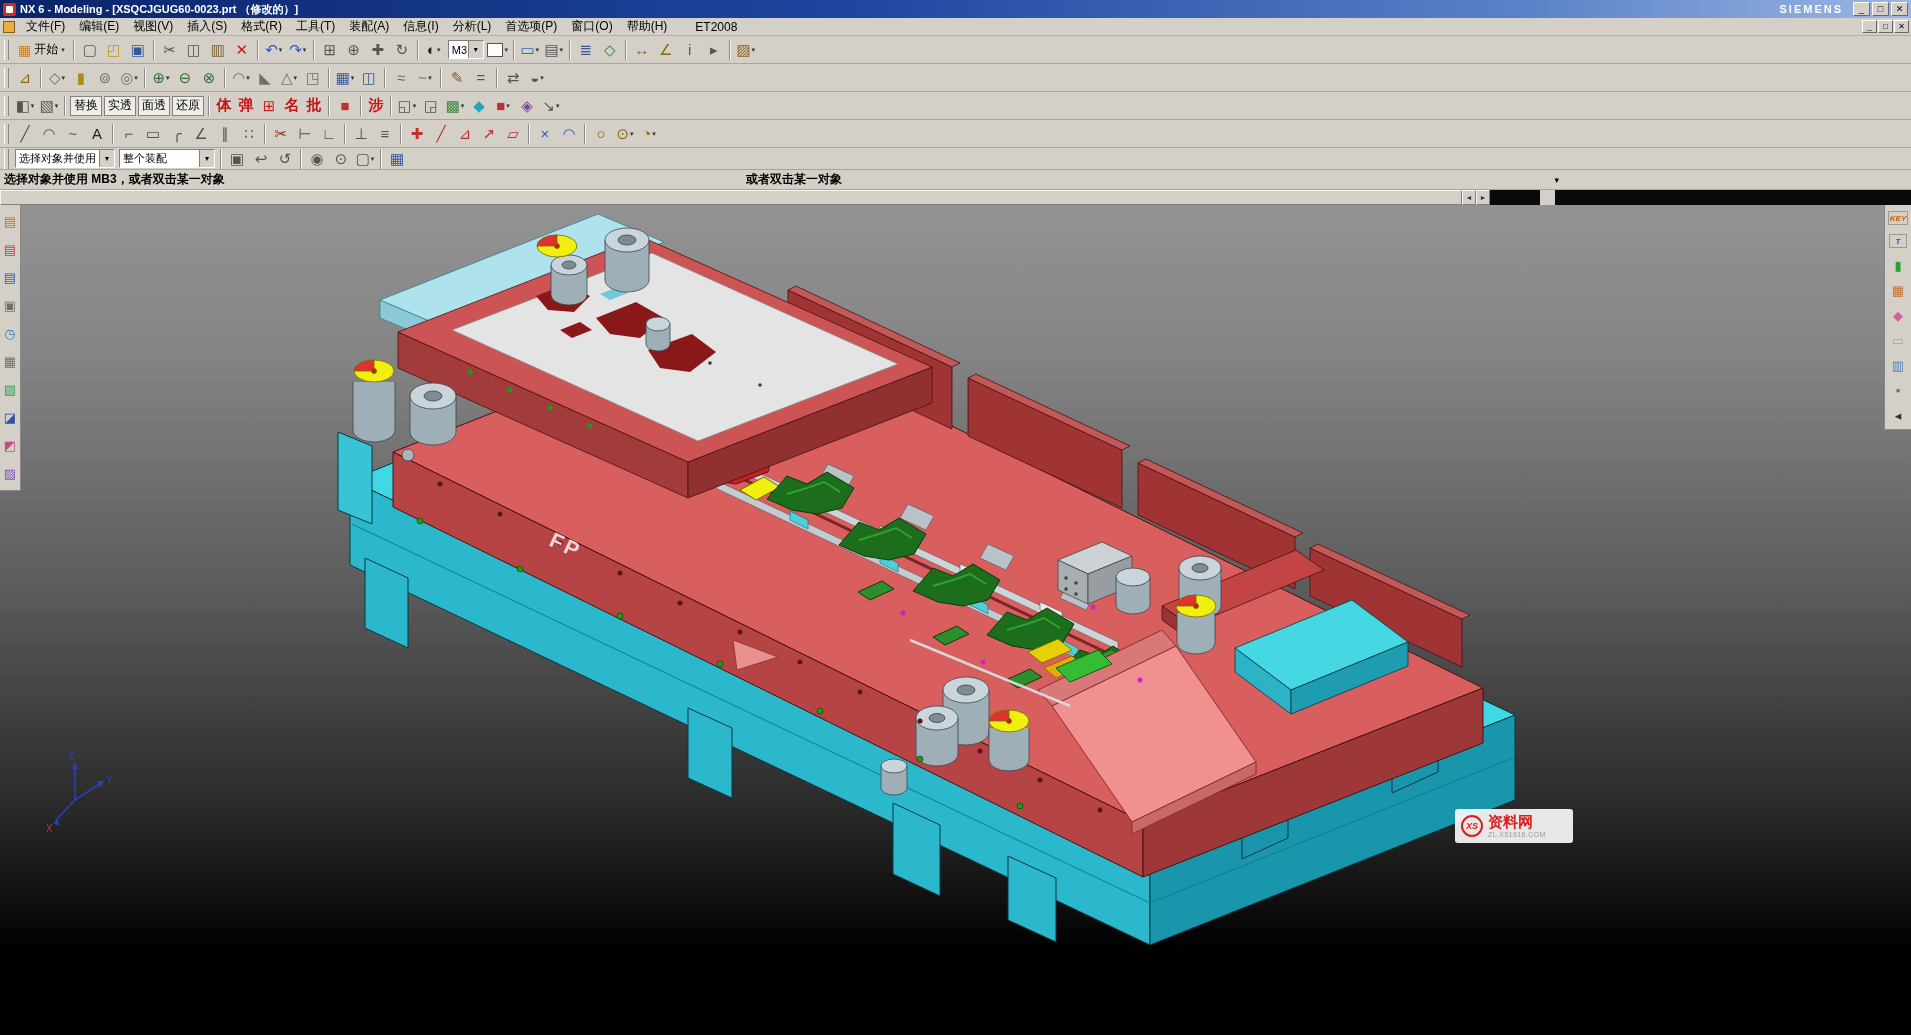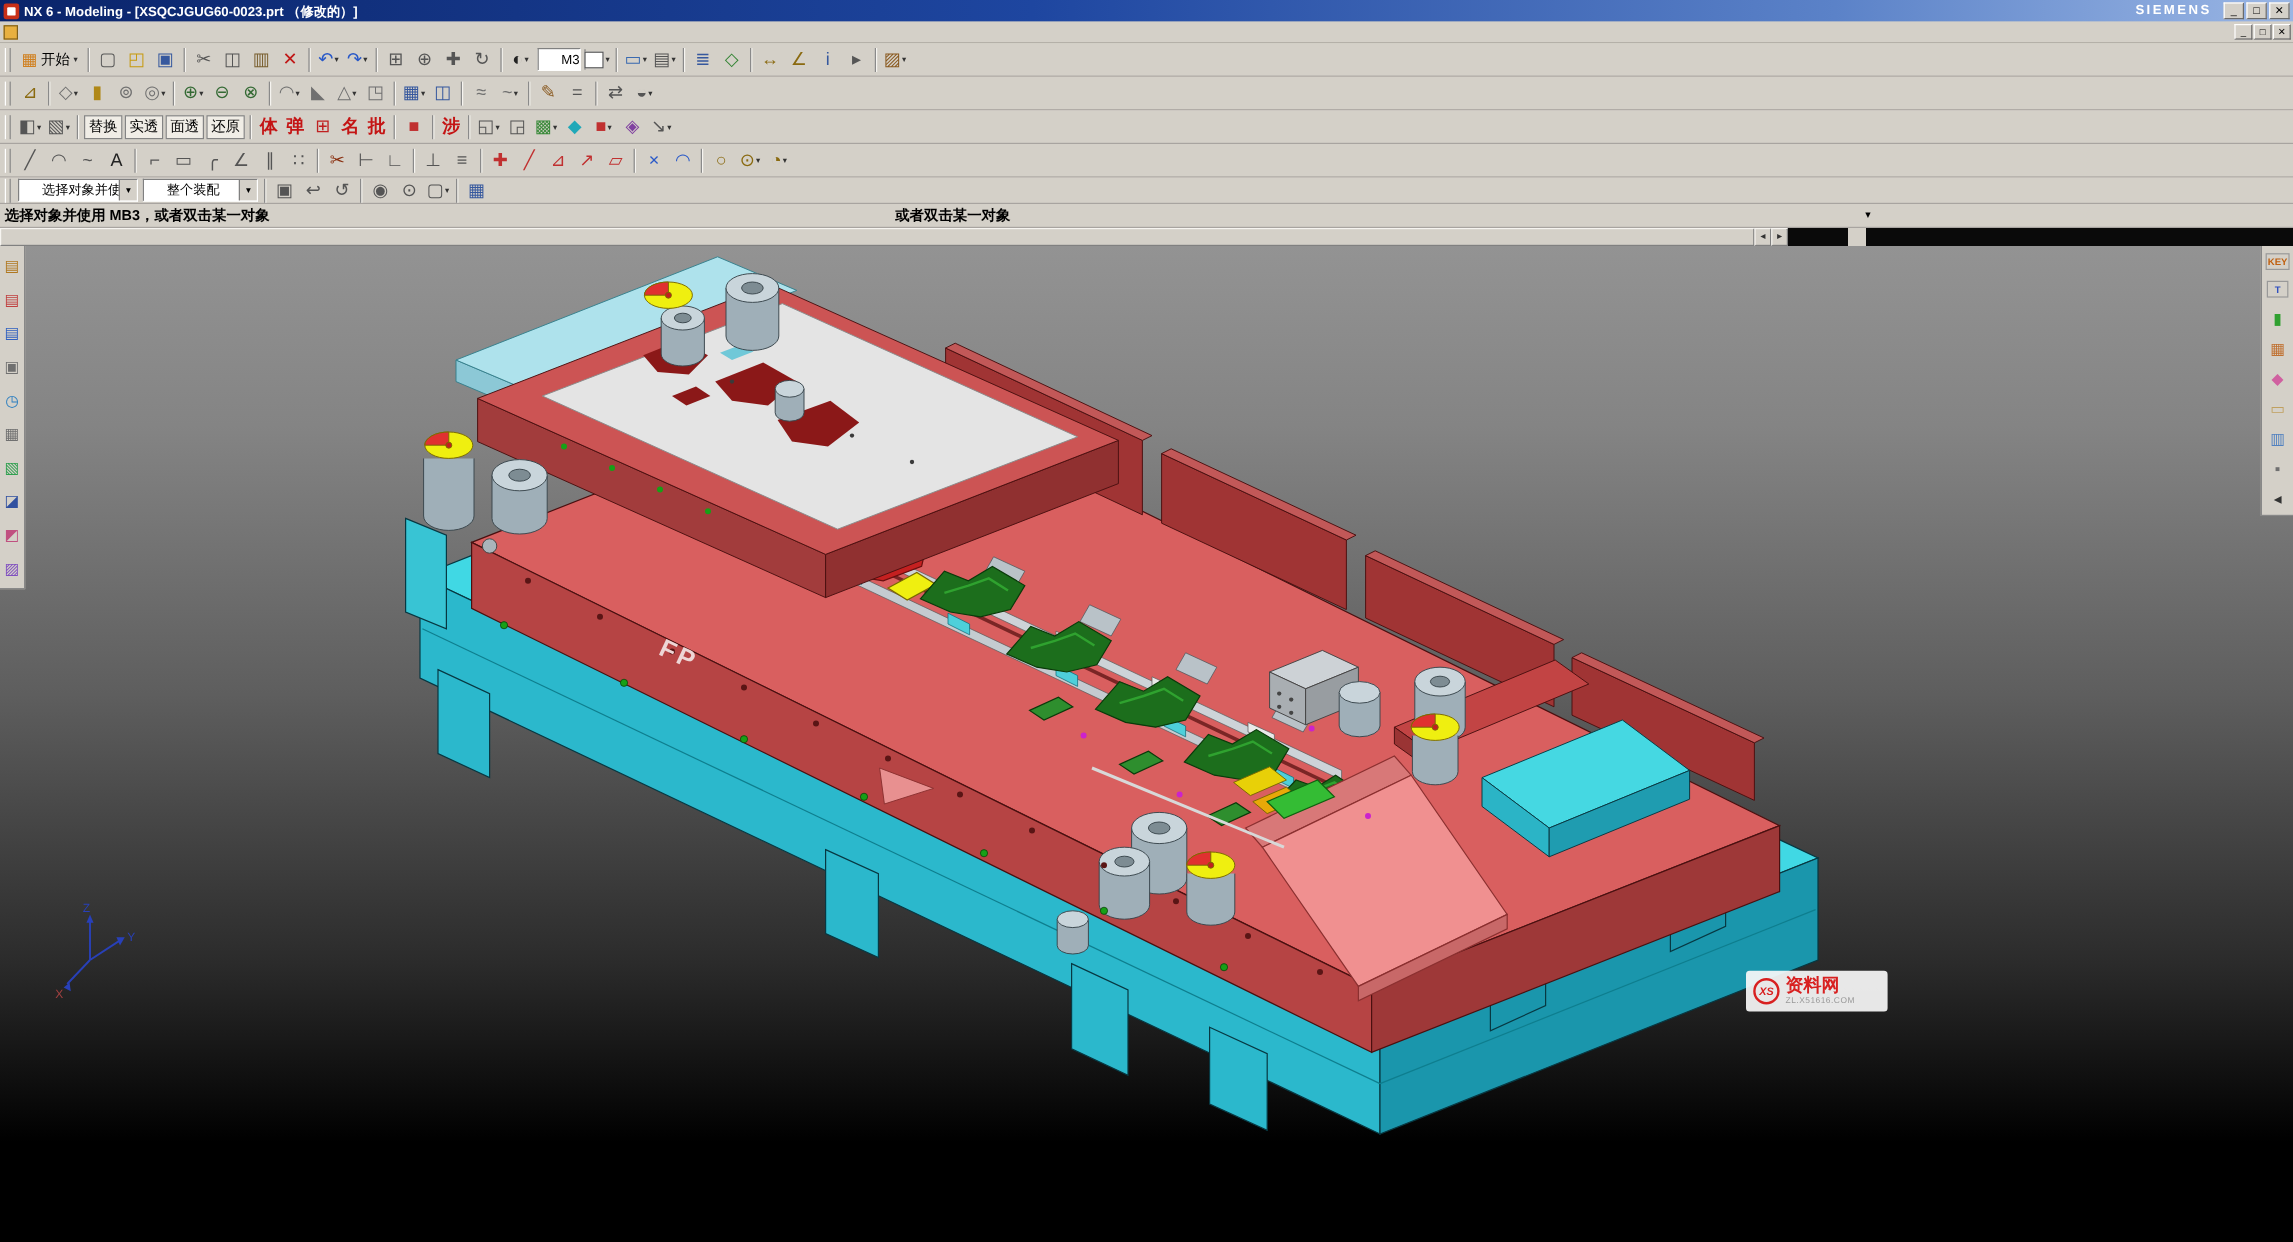--- a/index.html
+++ b/index.html
@@ -32,21 +32,21 @@
   .grip { width:5px; height:20px; border-left:1px solid #fff; border-right:1px solid #888; margin:0 4px 0 2px; flex:none;}
   .sep { width:0; height:20px; border-left:1px solid #8a8a8a; border-right:1px solid #f6f4f0; margin:0 3px; flex:none;}
   .tbtn { min-width:24px; height:24px; display:flex; align-items:center; justify-content:center; gap:1px; flex:none;}
   .tbtn .g { font-size:15px; line-height:1; }
   .dd { font-size:7px; color:#333; }
   .startbtn { display:flex; align-items:center; gap:3px; padding:0 5px; height:24px; flex:none;}
   .startbtn .si { color:#d08020; font-size:14px; }
   .startbtn .sl { font-size:12px; }
   .combo { height:19px; background:#fff; border:1px solid; border-color:#808080 #fff #fff #808080;
     display:flex; align-items:center; font-size:11px; margin:0 2px; flex:none;}
-  .combo .ct { flex:1; padding:0 19px; white-space:nowrap; overflow:hidden; }
+  .combo .ct { flex:1; padding:0 3px; white-space:nowrap; overflow:hidden; }
   .combo .ca { width:15px; height:100%; background:#d4d0c8; border-left:1px solid #808080;
     display:flex; align-items:center; justify-content:center; font-size:8px; }
   .sw { width:16px; height:14px; background:#fff; border:1px solid #555; }
   .txt { font-size:12px; border:1px solid #848484; background:#f0ede6; height:20px; padding:0 3px;
     display:flex; align-items:center; margin:0 1px; color:#000; }
   .txtred { color:#c41414; font-weight:bold; font-size:15px; min-width:22px;
     font-family:"Liberation Serif","DejaVu Serif",serif; }
 
   
   .selbar { height:22px; background:#d4d0c8; display:flex; align-items:center; padding:0 2px;
@@ -67,21 +67,21 @@
     background:linear-gradient(180deg,#939393 0%,#848484 18%,#5e5e5e 45%,#2b2b2b 72%,#000 90%,#000 100%); }
   svg.model { position:absolute; inset:0; width:100%; height:100%; display:block; }
   .leftstrip { position:absolute; left:0; top:0; width:21px; background:#d4d0c8;
     border-right:1px solid #888; border-bottom:1px solid #888;
     display:flex; flex-direction:column; align-items:center; gap:11px; padding:8px 0; }
   .leftstrip .tbtn { min-width:17px; height:17px; }
   .leftstrip .g { font-size:13px; }
   .rightstrip { position:absolute; right:0; top:0; width:27px; background:#d4d0c8;
     border-left:1px solid #888; border-bottom:1px solid #888;
     display:flex; flex-direction:column; align-items:center; gap:9px; padding:6px 0; }
-  .rightstrip .tbtn { min-width:18px; height:16px; }
+  .rightstrip .tbtn { min-width:18px; height:16px;font-style:italic; }
   .rightstrip .g { font-size:13px; }
   .rightstrip .txt { font-size:8px; height:14px; padding:0 1px; font-weight:bold; background:none; border:1px solid #999; }
 
   .watermark { position:absolute; left:1455px; top:604px; width:118px; height:34px;
     background:rgba(248,248,248,0.92); border-radius:3px; display:flex; align-items:center; gap:5px; padding:0 6px; }
   .wm-logo { width:22px; height:22px; border:2px solid #d82020; border-radius:50%; color:#d82020;
     font-size:9px; font-style:italic; font-weight:bold; display:flex; align-items:center; justify-content:center; flex:none;}
   .wm-main { color:#d82020; font-weight:bold; font-size:15px; line-height:1.1; }
   .wm-sub { color:#999; font-size:7px; letter-spacing:0.4px; }
 </style>
@@ -96,20 +96,35 @@
     <span class="brand">SIEMENS</span>
     <span class="winbtns">
       <span class="wbtn">_</span>
       <span class="wbtn">□</span>
       <span class="wbtn">✕</span>
     </span>
   </div>
 
   <div class="menubar">
     <span class="childicon"></span>
+    <div style="display:flex;height:100%">
+        <div class="menu-item">文件(F)</div>
+        <div class="menu-item">编辑(E)</div>
+        <div class="menu-item">视图(V)</div>
+        <div class="menu-item">插入(S)</div>
+        <div class="menu-item">格式(R)</div>
+        <div class="menu-item">工具(T)</div>
+        <div class="menu-item">装配(A)</div>
+        <div class="menu-item">信息(I)</div>
+        <div class="menu-item">分析(L)</div>
+        <div class="menu-item">首选项(P)</div>
+        <div class="menu-item">窗口(O)</div>
+        <div class="menu-item">帮助(H)</div>
+        <div class="menu-item" style="margin-left: 14px;">ET2008</div>
+      </div>
     <span class="menubar-right">
       <span class="cbtn">_</span>
       <span class="cbtn">□</span>
       <span class="cbtn">✕</span>
     </span>
   </div>
 
   <div class="tbrow">
       <div class="grip"></div>
       <div class="startbtn">

